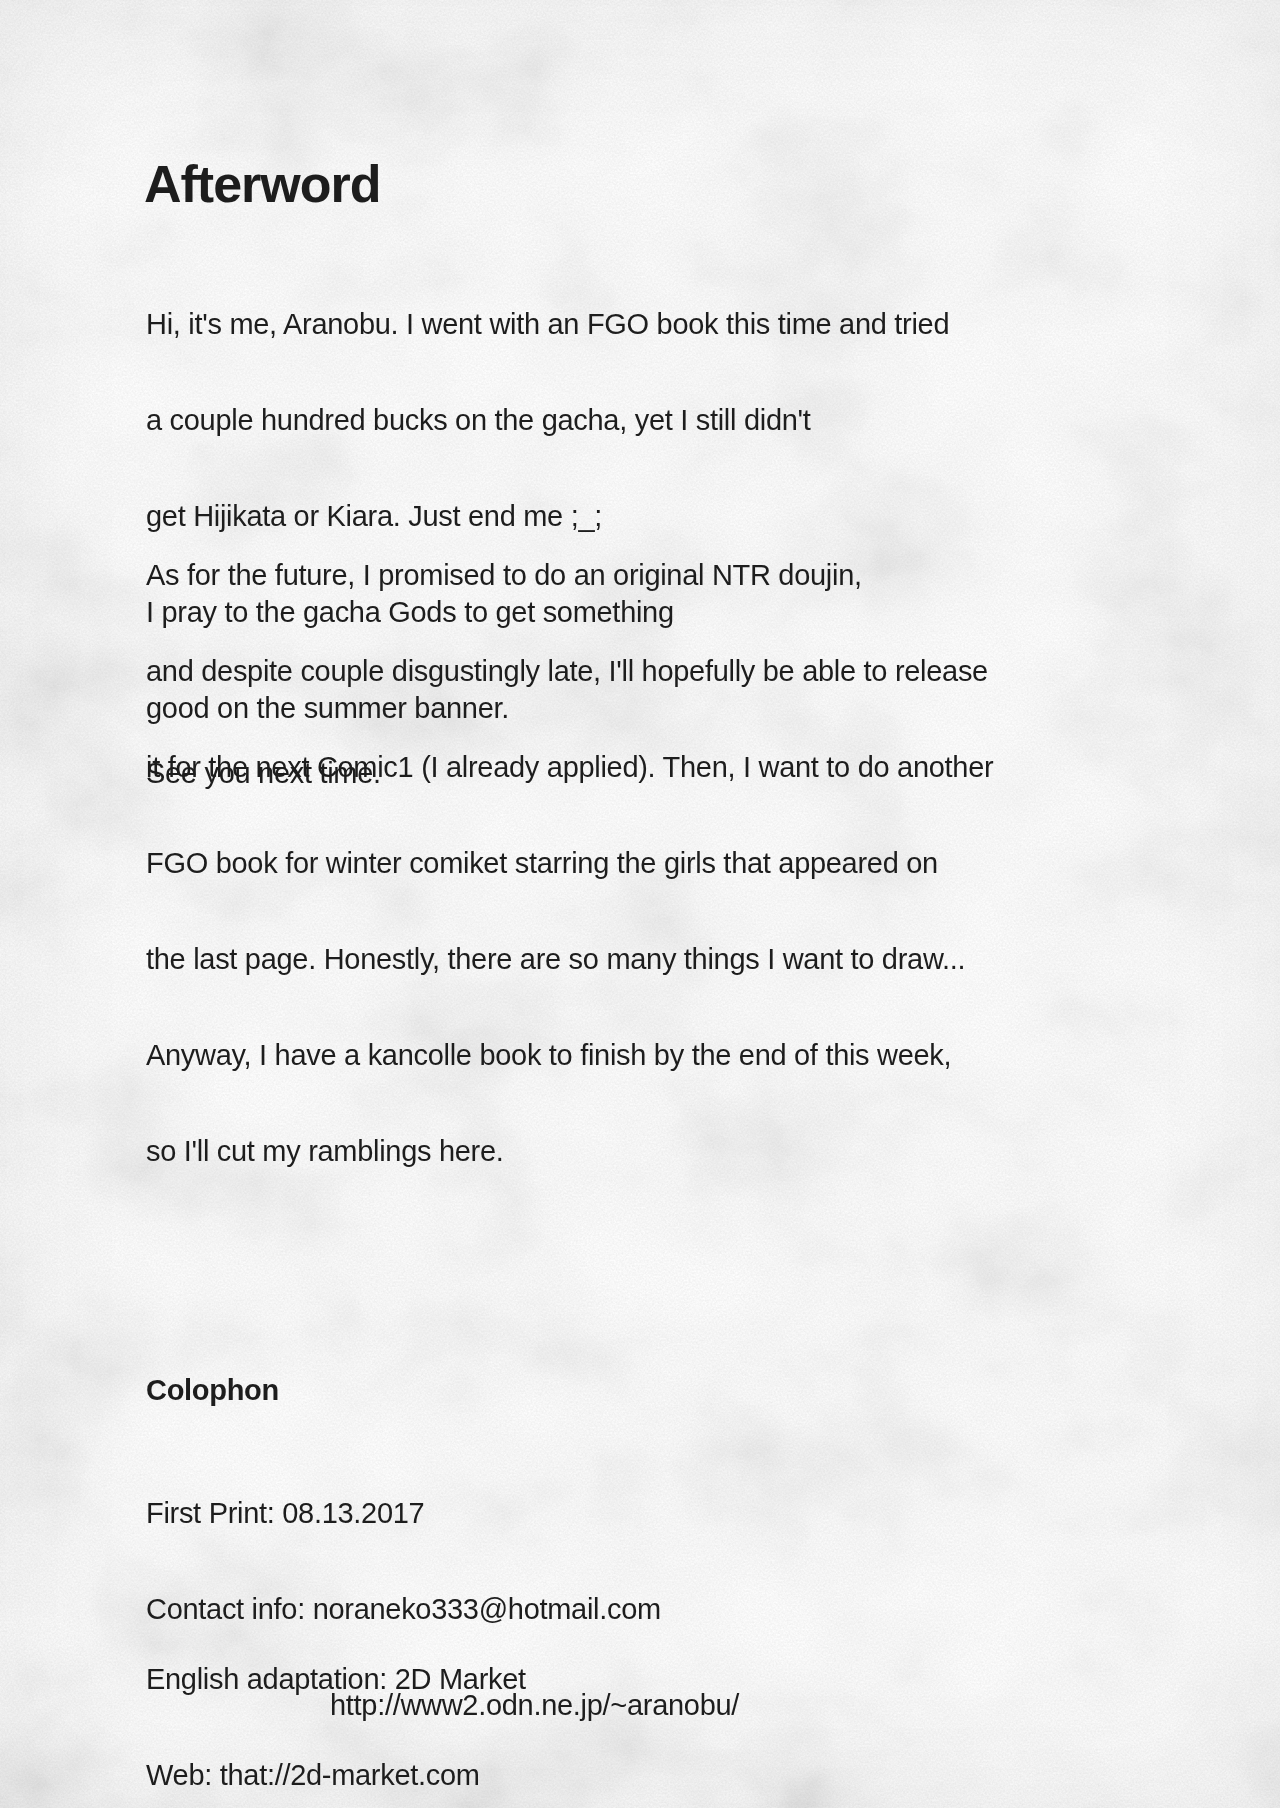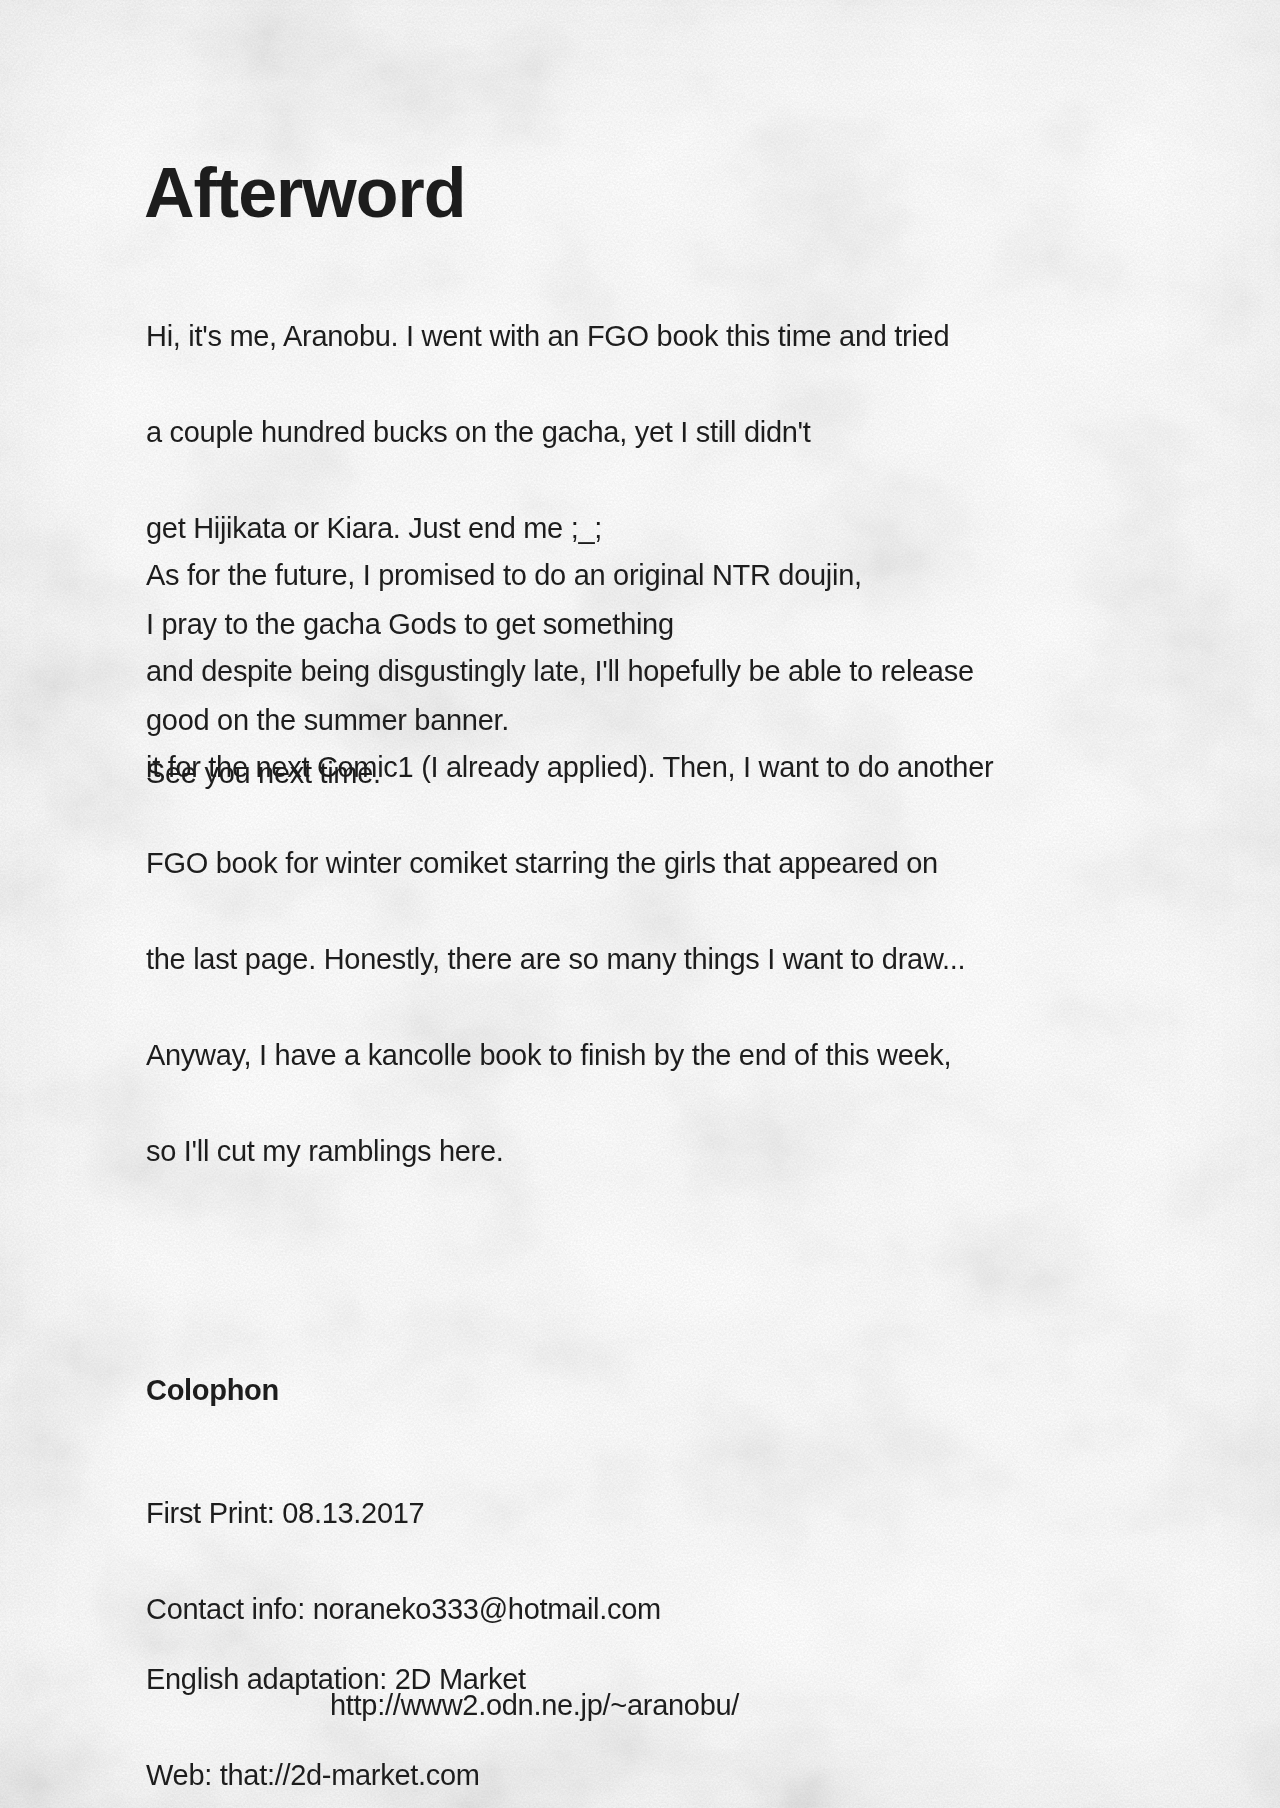--- a/index.html
+++ b/index.html
@@ -31,36 +31,36 @@
     pointer-events: none;
   }
   .content {
     position: absolute;
     left: 0; top: 0; right: 0; bottom: 0;
   }
   .page-title {
     position: absolute;
     left: 144px;
     top: 158px;
-    font-size: 70px;
+    font-size: 52px;
     font-weight: 700;
     line-height: 1;
     letter-spacing: -1px;
     white-space: pre;
   }
   .para {
     position: absolute;
     left: 146px;
     font-size: 29px;
     line-height: 32px;
     letter-spacing: -0.3px;
     white-space: pre;
   }
   .line { min-height: 32px; }
-  #p1 { top: 256px; }
+  #p1 { top: 244px; }
   #p2 { top: 495px; }
   #closing { top: 757px; }
   #colophon-heading { top: 1374px; font-weight: 700; }
   #colophon-pub { top: 1433px; }
   #colophon-adapt { top: 1599px; }
   .indent-url { padding-left: 184px; }
 </style>
 </head>
 <body>
 
@@ -96,21 +96,21 @@
     <div class="para" id="p1">
       <div class="line">Hi, it's me, Aranobu. I went with an FGO book this time and tried</div>
       <div class="line">a couple hundred bucks on the gacha, yet I still didn't</div>
       <div class="line">get Hijikata or Kiara. Just end me ;_;</div>
       <div class="line">I pray to the gacha Gods to get something</div>
       <div class="line">good on the summer banner.</div>
     </div>
 
     <div class="para" id="p2">
       <div class="line">As for the future, I promised to do an original NTR doujin,</div>
-      <div class="line">and despite being disgustingly late, I'll hopefully be able to release</div>
+      <div class="line">and despite couple disgustingly late, I'll hopefully be able to release</div>
       <div class="line">it for the next Comic1 (I already applied). Then, I want to do another</div>
       <div class="line">FGO book for winter comiket starring the girls that appeared on</div>
       <div class="line">the last page. Honestly, there are so many things I want to draw...</div>
       <div class="line">Anyway, I have a kancolle book to finish by the end of this week,</div>
       <div class="line">so I'll cut my ramblings here.</div>
     </div>
 
     <div class="para" id="closing">See you next time.</div>
 
     <div class="para" id="colophon-heading">Colophon</div>

